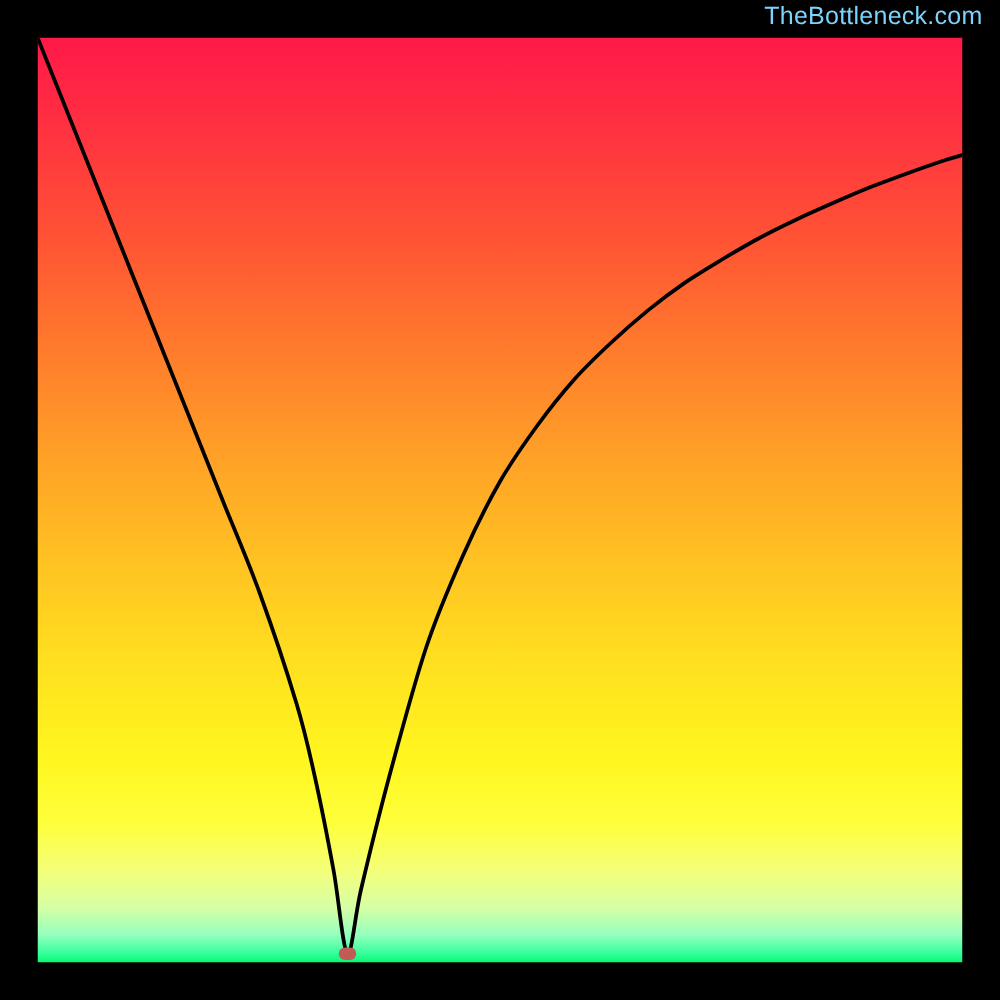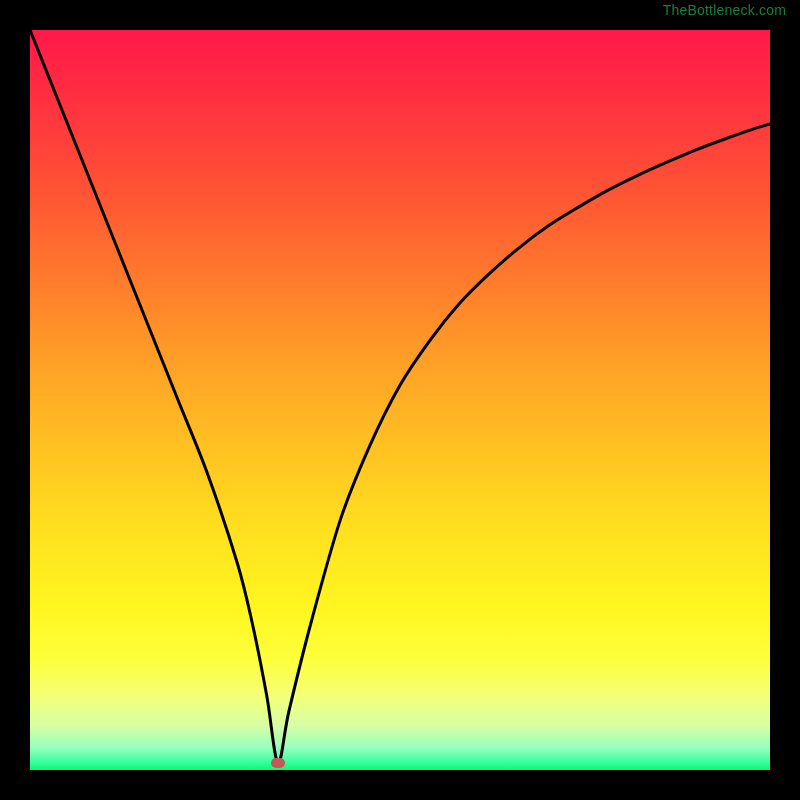--- a/index.html
+++ b/index.html
@@ -13,22 +13,22 @@
   }
   .wrap {
     position: relative;
     width: 800px;
     height: 800px;
   }
   .watermark {
     position: absolute;
     top: 2px;
     right: 14px;
-    color: #15803d;
-    font-size: 14px;
+    color: #7dd3fc;
+    font-size: 20px;
     font-weight: 500;
     letter-spacing: 0.2px;
     z-index: 5;
   }
   .plot-area {
     position: absolute;
     left: 30px;
     top: 30px;
     width: 740px;
     height: 740px;

